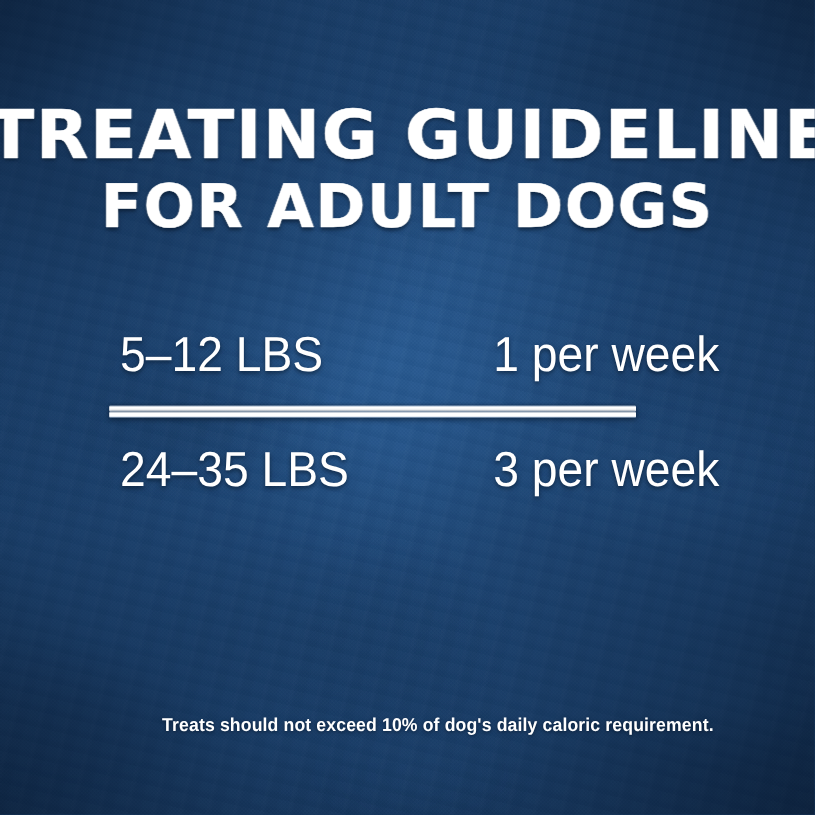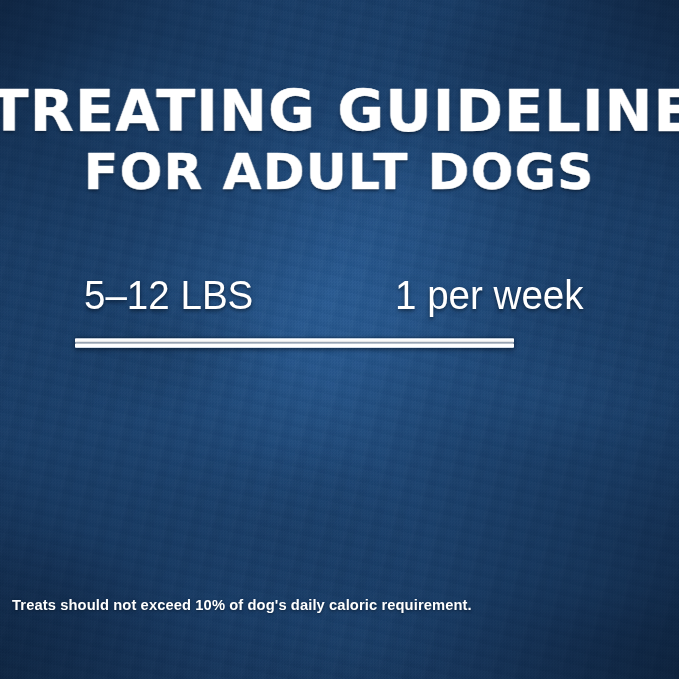--- a/index.html
+++ b/index.html
@@ -125,21 +125,21 @@
     transform: scaleX(1.02) scaleY(1.02);
   }
 
   
   .title-line {
     position: relative;
   }
 
   .table-block {
     position: absolute;
-    left: 0;
+    left: 16px;
     top: 252px;
     width: 590px;
   }
   .guide-row {
     display: flex;
     align-items: center;
     height: 86px;
     padding: 0 75px 0 84px;
     box-sizing: border-box;
   }
@@ -169,21 +169,21 @@
       0 2px 4px rgba(4,16,32,0.55),
       0 -1px 2px rgba(4,16,32,0.30);
     border-radius: 1px;
   }
 
   .footer {
     position: absolute;
     left: 0;
     top: 596px;
     width: 607px;
-    text-align: left;
+    text-align: right;
   }
   .footer-text {
     color: #ffffff;
     font-family: "Liberation Sans", sans-serif;
     font-weight: 700;
     font-size: 15.5px;
     letter-spacing: 0.1px;
     white-space: nowrap;
     text-shadow: 0 1px 3px rgba(4,16,32,0.60);
     display: inline-block;
@@ -213,20 +213,24 @@
       <div class="guide-row">
         <span class="cell cell-weight">5–12 LBS</span>
         <span class="cell cell-freq">1 per week</span>
       </div>
 
       <div class="divider"></div>
 
 
       <div class="divider"></div>
 
+      <div class="guide-row">
+        <span class="cell cell-weight">24–35 LBS</span>
+        <span class="cell cell-freq">3 per week</span>
+      </div>
 
     </div>
 
     <div class="footer">
       <span class="footer-text">Treats should not exceed 10% of dog's daily caloric requirement.</span>
     </div>
 
   </div>
 </div>
 

